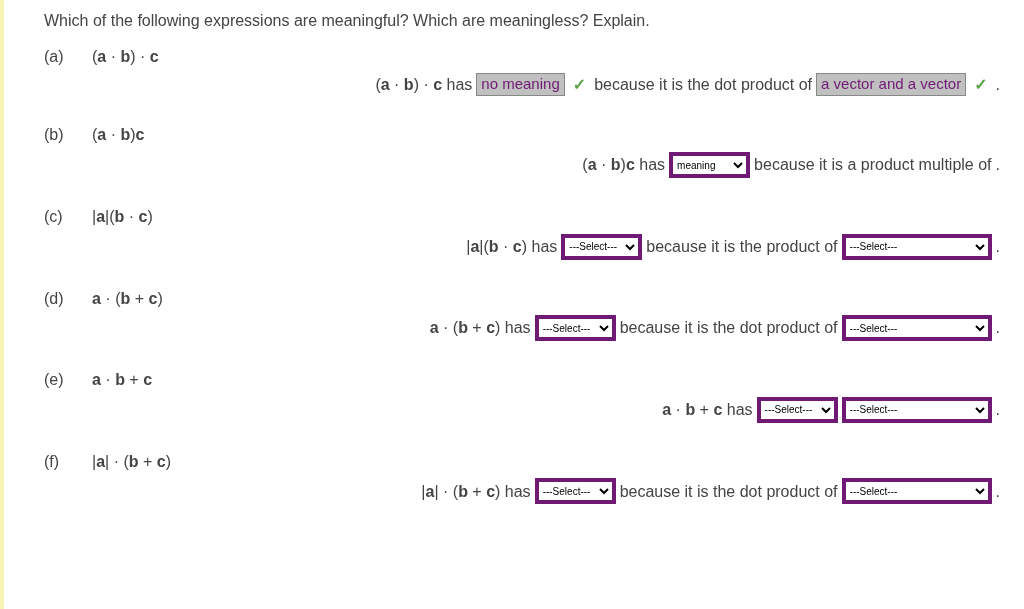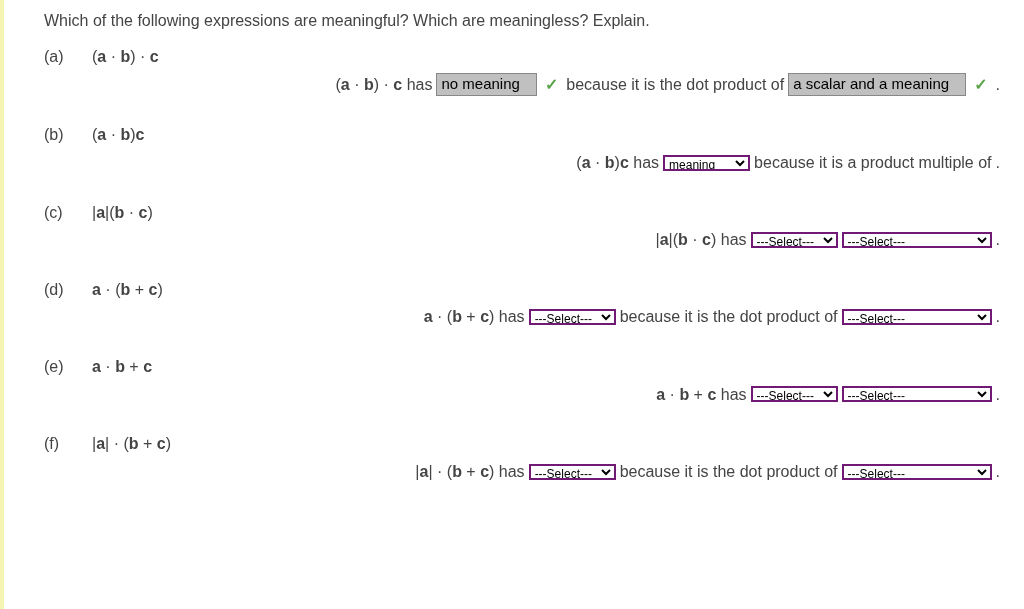--- a/index.html
+++ b/index.html
@@ -39,30 +39,30 @@
     flex-wrap: wrap;
     align-items: center;
     gap: 4px;
     justify-content: flex-end;
   }
   .expr b { font-weight: bold; }
   .answered {
     display: inline-block;
     background: #c0c0c0;
     border: 1px solid #888;
-    padding: 0 16px 1px 4px;
-    color: #000000;
+    padding: 0 4px 1px 4px;
+    color: #701a75;
     font-size: 15px;
   }
   select {
     font-family: inherit;
-    font-size: 12px;
-    border: 2px solid #701a75;
+    font-size: 10px;
+    border: 4px solid #701a75;
     background: #fff;
-    height: 16px;
+    height: 26px;
   }
   .dotted {
     outline: 2px dotted #2a54d4;
     outline-offset: 1px;
   }
   .check {
     display: inline-block;
     color: #5aa34a;
     font-weight: bold;
     font-size: 16px;
@@ -79,21 +79,21 @@
   <div class="part">
     <div class="part-row1">
       <span class="part-label">(a)</span>
       <span class="expr">(<b>a</b> · <b>b</b>) · <b>c</b></span>
     </div>
     <div class="part-row2">
       <span class="expr">(<b>a</b> · <b>b</b>) · <b>c</b> has </span>
       <span class="answered">no meaning</span>
       <span class="check">✓</span>
       <span> because it is the dot product of </span>
-      <span class="answered">a scalar and a meaning</span>
+      <span class="answered">a vector and a vector</span>
       <span class="check">✓</span>
       <span>.</span>
     </div>
   </div>
 
   <div class="part">
     <div class="part-row1">
       <span class="part-label">(b)</span>
       <span class="expr">(<b>a</b> · <b>b</b>)<b>c</b></span>
     </div>
@@ -106,20 +106,21 @@
   </div>
 
   <div class="part">
     <div class="part-row1">
       <span class="part-label">(c)</span>
       <span class="expr">|<b>a</b>|(<b>b</b> · <b>c</b>)</span>
     </div>
     <div class="part-row2">
       <span class="expr">|<b>a</b>|(<b>b</b> · <b>c</b>) has </span>
       <select><option>---Select---</option><option>meaning</option><option>no meaning</option></select>
+      <span> because it is the product of </span>
       <select style="min-width:150px"><option>---Select---</option><option>a scalar and a vector</option><option>two scalars</option><option>two vectors</option><option>a vector</option><option>a scalar</option></select>
       <span>.</span>
     </div>
   </div>
 
   <div class="part">
     <div class="part-row1">
       <span class="part-label">(d)</span>
       <span class="expr"><b>a</b> · (<b>b</b> + <b>c</b>)</span>
     </div>

